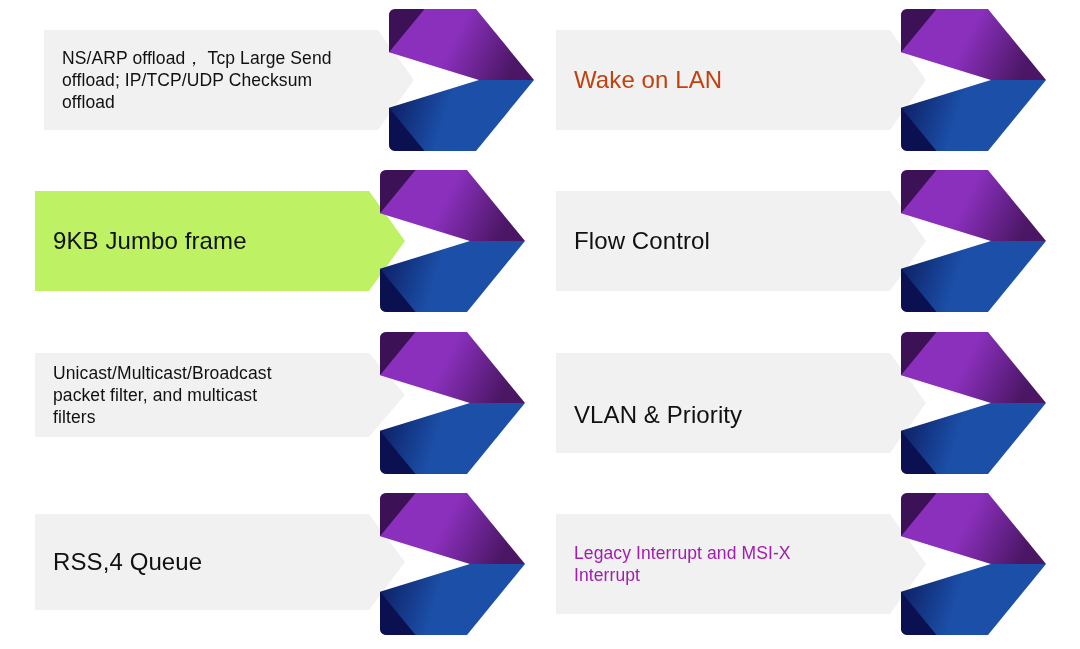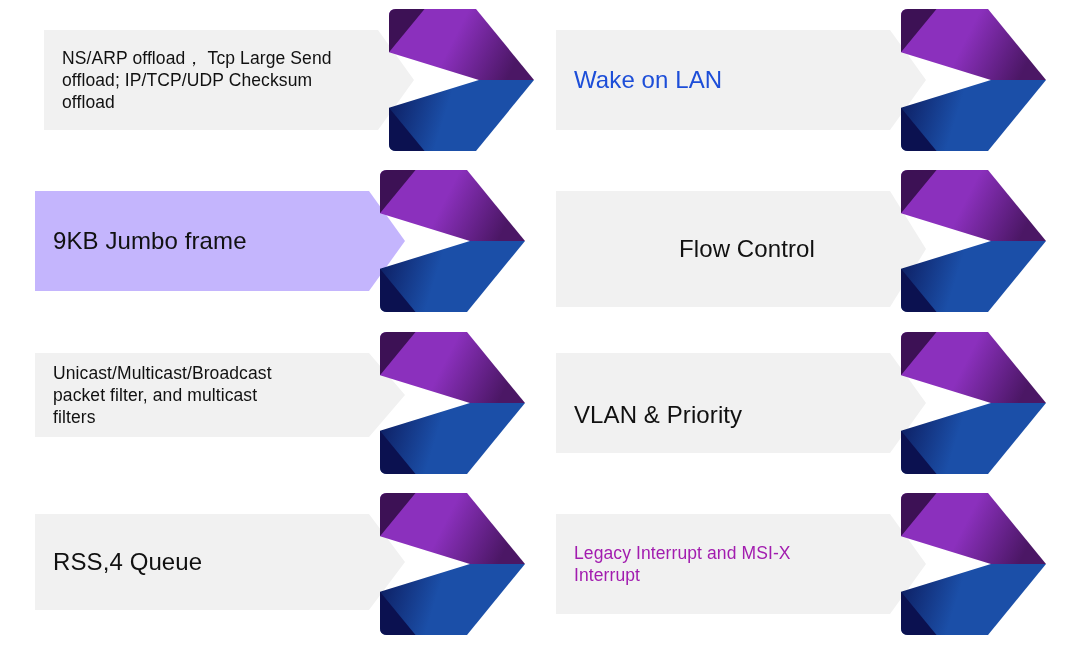--- a/index.html
+++ b/index.html
@@ -65,21 +65,21 @@
       </linearGradient>
     </defs>
     <path d="M 7 2 L 87 2 L 145 73 L 89.9 73 L 0 45.26 L 0 9 Q 0 2 7 2 Z" fill="url(#g0p)"></path>
     <path d="M 89.9 73 L 145 73 L 87 144 L 7 144 Q 0 144 0 137 L 0 100.74000000000001 Z" fill="url(#g0b)"></path>
     <path d="M 7 2 L 35.525 2 L 0 45.26 L 0 9 Q 0 2 7 2 Z" fill="#3d1155"></path>
     <path d="M 0 100.74000000000001 L 35.525 144 L 7 144 Q 0 144 0 137 Z" fill="#0b1150"></path>
   </svg>
       </div>
     </div>
     <div class="item" style="left: 35px; top: 191px; width: 410px; height: 100px;">
-      <div class="bar big" style="width: 370px; height: 100px; top: 0px; background: #c4b5fd; clip-path: polygon(0px 0px, 334px 0px, 370px 50%, 334px 100%, 0px 100%);">
+      <div class="bar big" style="width: 370px; height: 100px; top: 0px; background: #bef264; clip-path: polygon(0px 0px, 334px 0px, 370px 50%, 334px 100%, 0px 100%);">
         <span class="bar-text" style="color: rgb(17, 17, 17);">9KB Jumbo frame</span>
       </div>
       <div class="arrow" style="left: 345px; top: -23px;">
   <svg width="145" height="146" viewBox="0 0 145 146" xmlns="http://www.w3.org/2000/svg">
     <defs>
       <linearGradient id="g1p" x1="0" y1="0" x2="1" y2="0.25">
         <stop offset="0" stop-color="#8b30bd"></stop>
         <stop offset="0.52" stop-color="#8b30bd"></stop>
         <stop offset="1" stop-color="#4b1765"></stop>
       </linearGradient>
@@ -143,21 +143,21 @@
     </defs>
     <path d="M 7 2 L 87 2 L 145 73 L 89.9 73 L 0 45.26 L 0 9 Q 0 2 7 2 Z" fill="url(#g3p)"></path>
     <path d="M 89.9 73 L 145 73 L 87 144 L 7 144 Q 0 144 0 137 L 0 100.74000000000001 Z" fill="url(#g3b)"></path>
     <path d="M 7 2 L 35.525 2 L 0 45.26 L 0 9 Q 0 2 7 2 Z" fill="#3d1155"></path>
     <path d="M 0 100.74000000000001 L 35.525 144 L 7 144 Q 0 144 0 137 Z" fill="#0b1150"></path>
   </svg>
       </div>
     </div>
     <div class="item" style="left: 556px; top: 30px; width: 410px; height: 100px;">
       <div class="bar big" style="width: 370px; height: 100px; top: 0px; background: rgb(241, 241, 241); clip-path: polygon(0px 0px, 334px 0px, 370px 50%, 334px 100%, 0px 100%);">
-        <span class="bar-text" style="color: #1d4ed8;">Wake on LAN</span>
+        <span class="bar-text" style="color: #c2410c;">Wake on LAN</span>
       </div>
       <div class="arrow" style="left: 345px; top: -23px;">
   <svg width="145" height="146" viewBox="0 0 145 146" xmlns="http://www.w3.org/2000/svg">
     <defs>
       <linearGradient id="g4p" x1="0" y1="0" x2="1" y2="0.25">
         <stop offset="0" stop-color="#8b30bd"></stop>
         <stop offset="0.52" stop-color="#8b30bd"></stop>
         <stop offset="1" stop-color="#4b1765"></stop>
       </linearGradient>
       <linearGradient id="g4b" x1="0" y1="0" x2="1" y2="0.15">
@@ -167,21 +167,21 @@
       </linearGradient>
     </defs>
     <path d="M 7 2 L 87 2 L 145 73 L 89.9 73 L 0 45.26 L 0 9 Q 0 2 7 2 Z" fill="url(#g4p)"></path>
     <path d="M 89.9 73 L 145 73 L 87 144 L 7 144 Q 0 144 0 137 L 0 100.74000000000001 Z" fill="url(#g4b)"></path>
     <path d="M 7 2 L 35.525 2 L 0 45.26 L 0 9 Q 0 2 7 2 Z" fill="#3d1155"></path>
     <path d="M 0 100.74000000000001 L 35.525 144 L 7 144 Q 0 144 0 137 Z" fill="#0b1150"></path>
   </svg>
       </div>
     </div>
     <div class="item" style="left: 556px; top: 191px; width: 410px; height: 100px;">
-      <div class="bar big" style="width: 370px; height: 116px; top: 0px; background: rgb(241, 241, 241); clip-path: polygon(0px 0px, 334px 0px, 370px 50%, 334px 100%, 0px 100%); justify-content: center;">
+      <div class="bar big" style="width: 370px; height: 100px; top: 0px; background: rgb(241, 241, 241); clip-path: polygon(0px 0px, 334px 0px, 370px 50%, 334px 100%, 0px 100%);">
         <span class="bar-text" style="color: rgb(17, 17, 17);">Flow Control</span>
       </div>
       <div class="arrow" style="left: 345px; top: -23px;">
   <svg width="145" height="146" viewBox="0 0 145 146" xmlns="http://www.w3.org/2000/svg">
     <defs>
       <linearGradient id="g5p" x1="0" y1="0" x2="1" y2="0.25">
         <stop offset="0" stop-color="#8b30bd"></stop>
         <stop offset="0.52" stop-color="#8b30bd"></stop>
         <stop offset="1" stop-color="#4b1765"></stop>
       </linearGradient>

